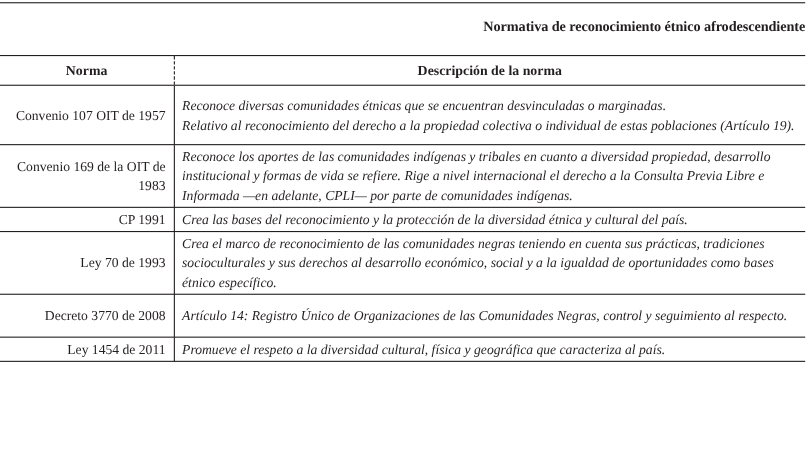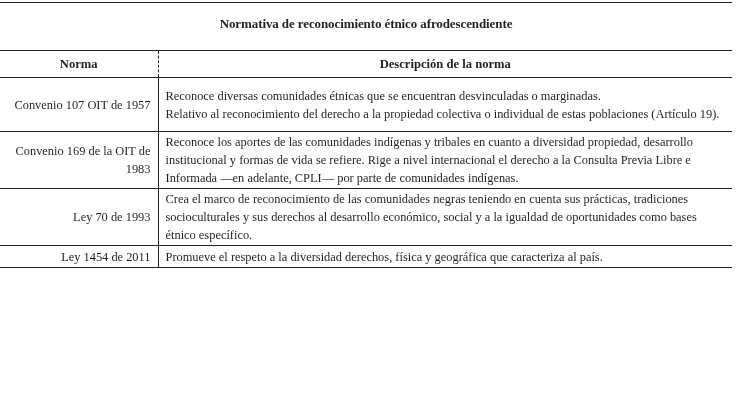--- a/index.html
+++ b/index.html
@@ -5,21 +5,21 @@
     html, body { margin: 0; padding: 0; background: #ffffff; }
     body {
       width: 736px; height: 410px; overflow: hidden;
       font-family: "Liberation Serif", "DejaVu Serif", serif;
       color: #231f20;
       position: relative;
     }
     .wrap { position: absolute; left: 0; top: 0; width: 732px; }
     .top-rule { position: absolute; left: 0; top: 2px; width: 732px; height: 0; border-top: 1.5px solid #231f20; }
     .title {
-      position: absolute; left: 0; top: 16px; width: 732px; text-align: center;
+      position: absolute; left: 0; top: 16px; width: 732px; text-align: right;
       font-weight: bold; font-size: 13px; letter-spacing: -0.1px;
     }
     table {
       position: absolute; left: 0; top: 50px; width: 732px;
       border-collapse: collapse; table-layout: fixed;
       font-size: 12.4px; line-height: 18px;
     }
     col.c1 { width: 158px; }
     col.c2 { width: 574px; }
     thead th {
@@ -27,21 +27,21 @@
       border-top: 1.5px solid #231f20; border-bottom: 1.5px solid #231f20;
       text-align: center; vertical-align: middle;
     }
     thead th.h1 { border-right: 1.2px dashed #231f20; }
     tbody td {
       padding: 1px 7px 1px 7px; vertical-align: middle;
       border-bottom: 1.2px solid #231f20;
     }
     tbody td.norma { border-right: 1.2px solid #231f20; text-align: right; }
     tbody tr:last-child td { border-bottom: 1.5px solid #231f20; margin-left: 34px; }
-    .desc-line { display: block; }
+    .desc-line { display: block; font-style: italic; }
   </style>
 </head>
 <body>
 
 <div class="wrap">
   <div class="top-rule"></div>
   <div class="title">Normativa de reconocimiento étnico afrodescendiente</div>
 
   <table>
     <colgroup>
@@ -61,27 +61,39 @@
           <span class="desc-line">Reconoce diversas comunidades étnicas que se encuentran desvinculadas o marginadas.</span>
           <span class="desc-line">Relativo al reconocimiento del derecho a la propiedad colectiva o individual de estas poblaciones (Artículo 19).</span>
         </td>
       </tr>
       <tr style="height:53px">
         <td class="norma">Convenio 169 de la OIT de 1983</td>
         <td>
           <span class="desc-line">Reconoce los aportes de las comunidades indígenas y tribales en cuanto a diversidad propiedad, desarrollo institucional y formas de vida se refiere. Rige a nivel internacional el derecho a la Consulta Previa Libre e Informada —en adelante, CPLI— por parte de comunidades indígenas.</span>
         </td>
       </tr>
+      <tr style="height:22px">
+        <td class="norma">CP 1991</td>
+        <td>
+          <span class="desc-line">Crea las bases del reconocimiento y la protección de la diversidad étnica y cultural del país.</span>
+        </td>
+      </tr>
       <tr style="height:57px">
         <td class="norma">Ley 70 de 1993</td>
         <td>
           <span class="desc-line">Crea el marco de reconocimiento de las comunidades negras teniendo en cuenta sus prácticas, tradiciones socioculturales y sus derechos al desarrollo económico, social y a la igualdad de oportunidades como bases étnico específico.</span>
         </td>
       </tr>
+      <tr style="height:39px">
+        <td class="norma">Decreto 3770 de 2008</td>
+        <td>
+          <span class="desc-line">Artículo 14: Registro Único de Organizaciones de las Comunidades Negras, control y seguimiento al respecto.</span>
+        </td>
+      </tr>
       <tr style="height:22px">
         <td class="norma">Ley 1454 de 2011</td>
         <td>
-          <span class="desc-line">Promueve el respeto a la diversidad derechos, física y geográfica que caracteriza al país.</span>
+          <span class="desc-line">Promueve el respeto a la diversidad cultural, física y geográfica que caracteriza al país.</span>
         </td>
       </tr>
     </tbody>
   </table>
 </div>
 
 </body></html>

